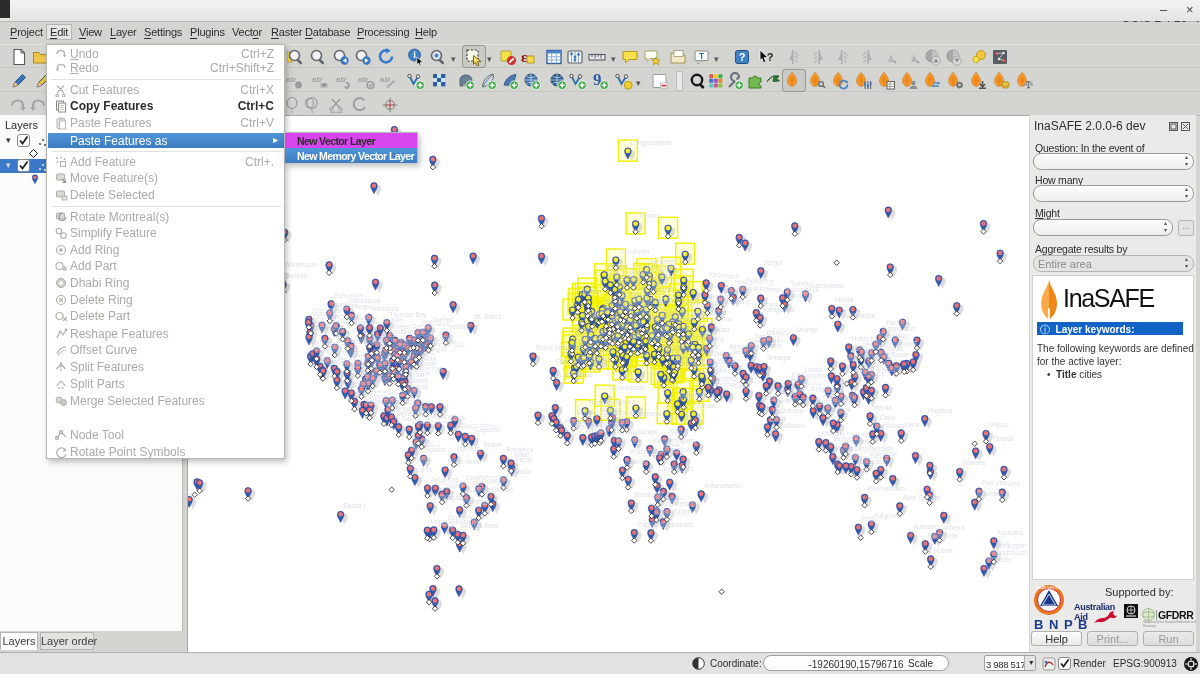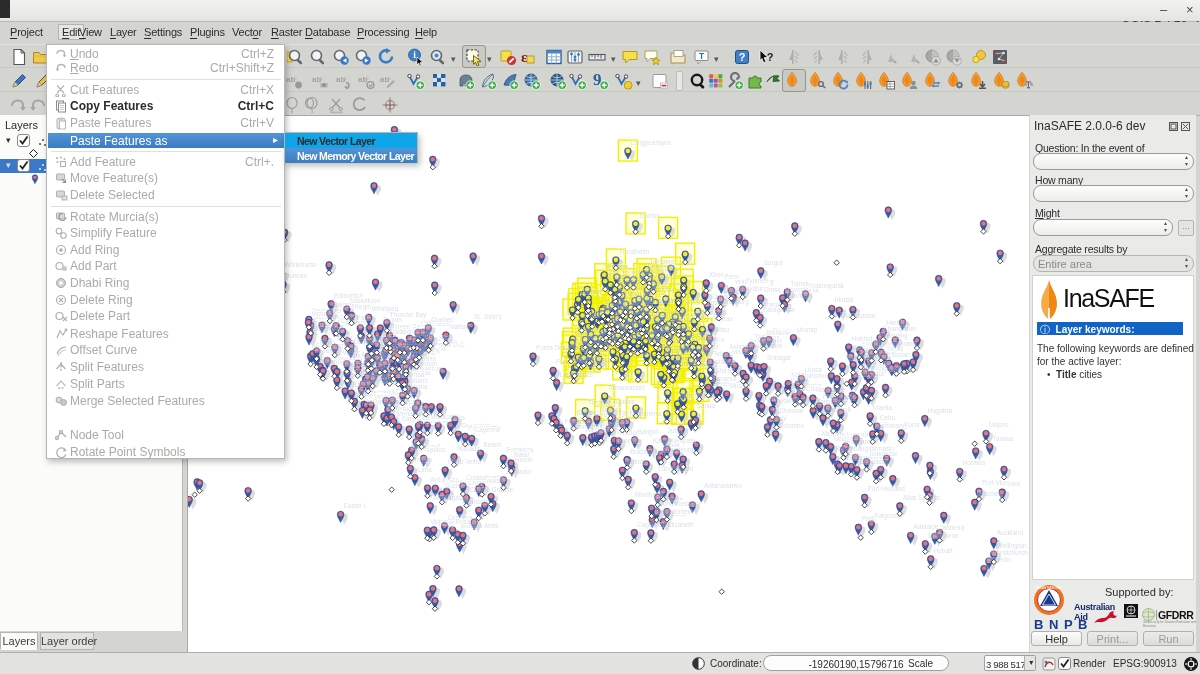--- a/index.html
+++ b/index.html
@@ -67,33 +67,33 @@
 #editmenu{position:absolute;left:46px;top:44px;width:239px;height:415px;background:#fff;border:1px solid #b6b6b2;box-shadow:2px 3px 6px rgba(0,0,0,0.25);z-index:50}
 .mi{position:absolute;left:1px;width:236px;height:16px;font-size:12px;color:#2c2c2c;white-space:nowrap}
 .mi.en{font-weight:bold}
 .mi.dis{color:#aaaaa6}
 .mi.hl{background:linear-gradient(#5294d8,#3c7cc0);color:#fff;height:15px}
 .mic{position:absolute;left:6px;top:1px;width:14px;height:14px}
 .mlb{position:absolute;left:22px;top:1px}
 .msc{position:absolute;right:10px;top:1px}
 .marr{position:absolute;right:6px;top:1px;font-size:10px}
 .msep{position:absolute;left:4px;width:230px;height:1px;background:#e0e0dc}
-#submenu{position:absolute;left:284px;top:131.5px;width:134px;height:31px;background:#0ea5e9;border:1px solid #b6b6b2;box-shadow:2px 3px 6px rgba(0,0,0,0.25);z-index:51}
+#submenu{position:absolute;left:284px;top:131.5px;width:134px;height:31px;background:#d946ef;border:1px solid #b6b6b2;box-shadow:2px 3px 6px rgba(0,0,0,0.25);z-index:51}
 .smi{height:15px;font-size:10.5px;font-weight:bold;color:#2c2c2c;padding:2px 0 0 12px;white-space:nowrap;letter-spacing:-0.6px;overflow:hidden}
 .smi.sel{background:linear-gradient(#5294d8,#3c7cc0);color:#fff}
 </style></head><body>
 <div id="titlebar">
     <div id="tbdark"></div>
     <div id="title">QGIS 7cb79c4</div>
     <span class="winbtn" style="left:1160px">–</span>
     <span class="winbtn" style="left:1186px">×</span>
   </div>
 <div id="menubar">
     <span class="mb" style="left:10px"><u>P</u>roject</span>
-    <span class="mb mbed" style="left:62px"><u>E</u>dit</span>
+    <span class="mb mbed" style="left:50px"><u>E</u>dit</span>
     <span class="mb" style="left:79px"><u>V</u>iew</span>
     <span class="mb" style="left:110px"><u>L</u>ayer</span>
     <span class="mb" style="left:144px"><u>S</u>ettings</span>
     <span class="mb" style="left:190px"><u>P</u>lugins</span>
     <span class="mb" style="left:232px">Vect<u>o</u>r</span>
     <span class="mb" style="left:271px"><u>R</u>aster</span>
     <span class="mb" style="left:305px"><u>D</u>atabase</span>
     <span class="mb" style="left:357px"><u>P</u>rocessing</span>
     <span class="mb" style="left:415px"><u>H</u>elp</span>
   </div>
@@ -3193,21 +3193,21 @@
           <rect x="8" y="8" width="5" height="4" fill="#e0e0dc" stroke="#a8a8a4" stroke-width="0.8"></rect>
         </svg></span>
       <span class="mlb">Delete Selected</span>
     </div>
     <div class="msep" style="top:160.5px"></div>
     <div class="mi dis" style="top:163.7px">
       <span class="mic"><svg width="14" height="14" viewBox="0 0 14 14">
           <rect x="2.5" y="3" width="8" height="6" rx="1" fill="#d8d8d4" stroke="#a8a8a4" stroke-width="0.9"></rect>
           <path d="M12 7 a3.5 3.5 0 1 1 -3.5 -3.5" fill="none" stroke="#909090" stroke-width="1.1"></path>
         </svg></span>
-      <span class="mlb">Rotate Murcia(s)</span>
+      <span class="mlb">Rotate Montreal(s)</span>
     </div>
     <div class="mi dis" style="top:180.3px">
       <span class="mic"><svg width="14" height="14" viewBox="0 0 14 14">
           <circle cx="5" cy="5" r="2.8" fill="none" stroke="#b0b0ac" stroke-width="1.1"></circle>
           <circle cx="9.5" cy="9.5" r="2.8" fill="none" stroke="#b0b0ac" stroke-width="1.1"></circle>
           <path d="M6.8 6.8 L7.8 7.8" stroke="#b0b0ac" stroke-width="1"></path>
         </svg></span>
       <span class="mlb">Simplify Feature</span>
     </div>
     <div class="mi dis" style="top:196.6px">

